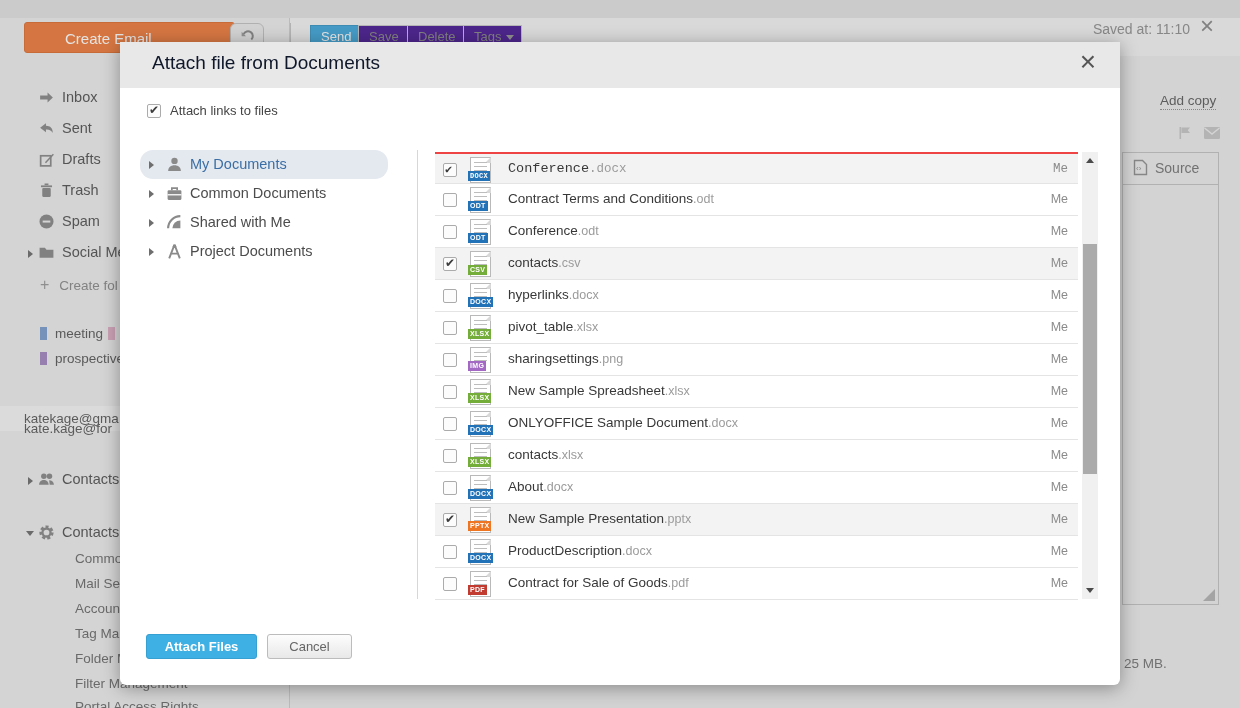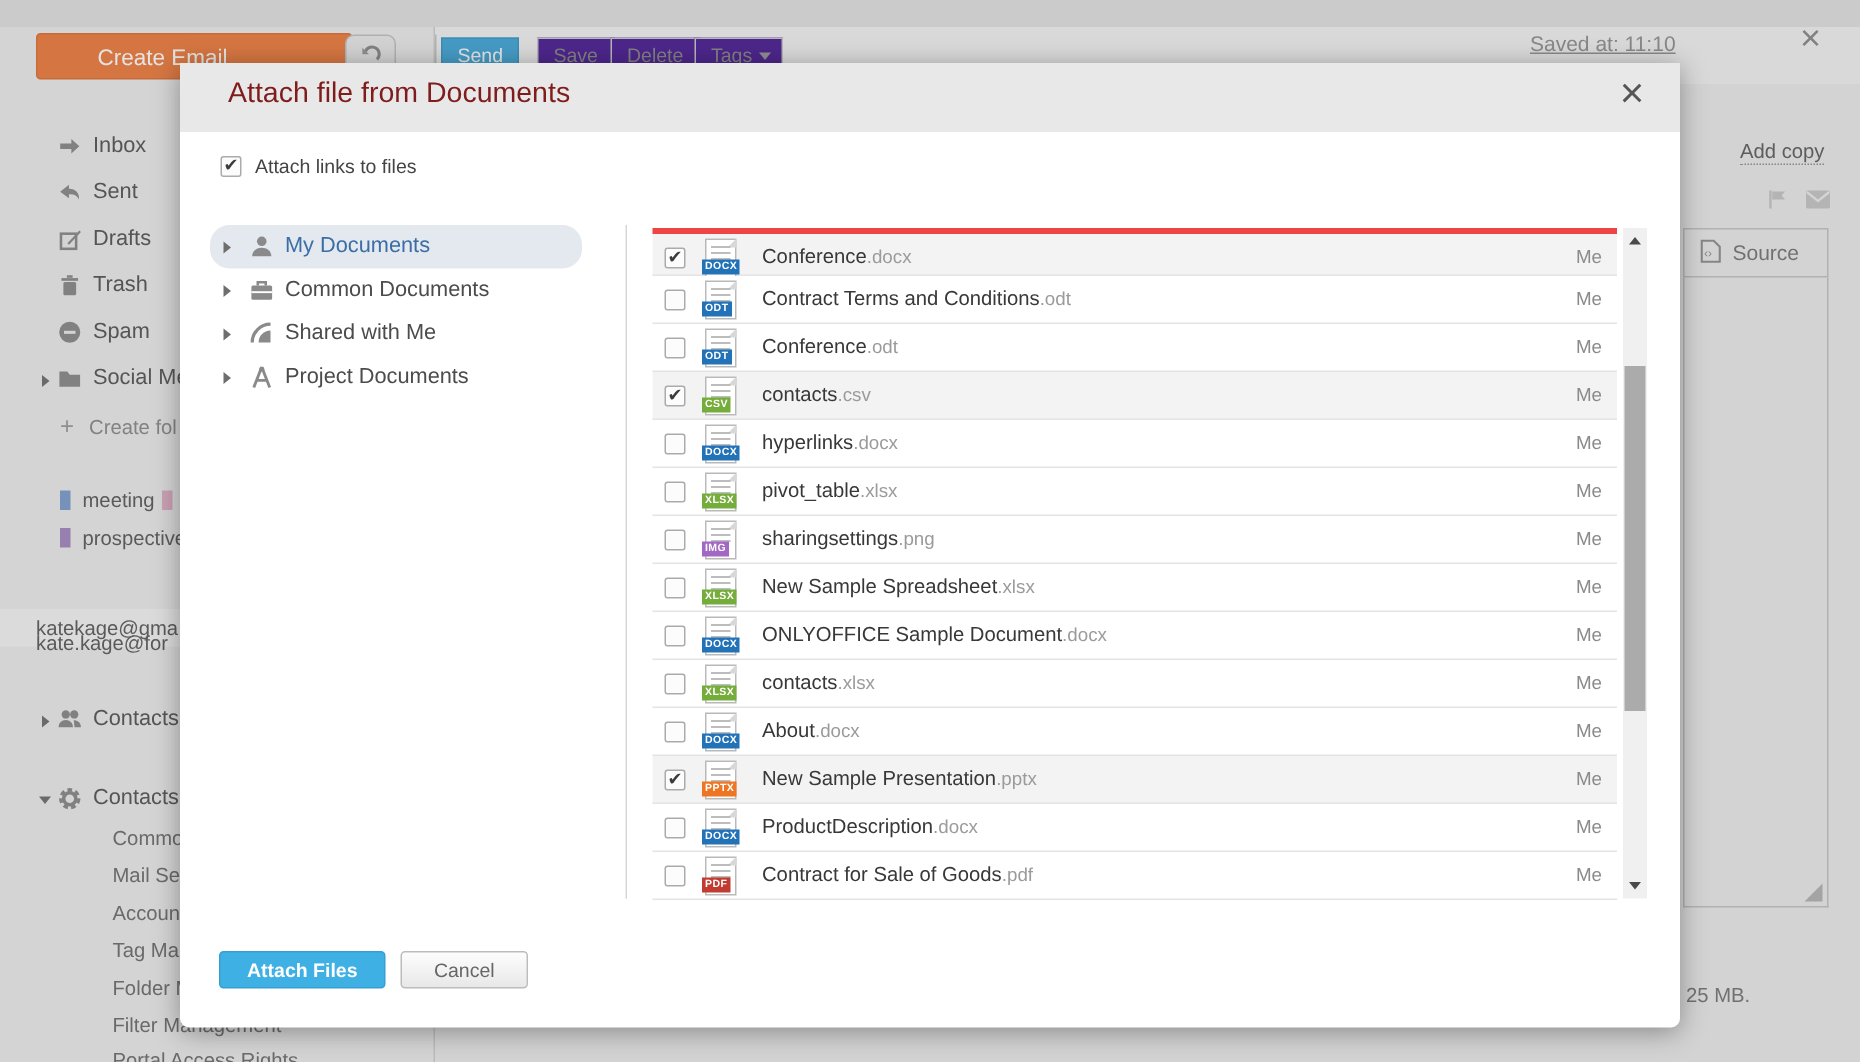--- a/index.html
+++ b/index.html
@@ -15,25 +15,25 @@
   .btn-create { position:absolute; left:24px; top:22px; width:211px; height:31px;
     background:#ee7d3f; border-radius:3px; color:#fff; font-size:15px;
     text-align:left; line-height:31px; padding-left:40px; border:1px solid #dd6f33; }
   .btn-undo { position:absolute; left:230px; top:23px; width:34px; height:27px;
     background:#eaeaea; border:1px solid #c2c2c2; border-radius:6px;
     display:flex; align-items:center; justify-content:center; }
   #toolbar-sep { position:absolute; left:290px; top:23px; width:1px; height:26px; background:#c5c5c5; }
   .tb-btn { position:absolute; top:25px; height:23px; font-size:13px; color:#888;
     background:#4c1d95; border:1px solid #c9c9c9; text-align:center; line-height:21px; padding:0 10px; }
   .tb-btn.primary { background:#42a9dc; border-color:#3a97c5; color:#fff; }
-  #btn-send { left:294px; } #btn-save { left:358px; } #btn-delete { left:407px; } #btn-tags { left:463px; padding-right:20px; }
+  #btn-send { left:310px; } #btn-save { left:358px; } #btn-delete { left:407px; } #btn-tags { left:463px; padding-right:20px; }
   .caret-down { position:absolute; right:7px; top:9px; width:0; height:0;
     border-left:4px solid transparent; border-right:4px solid transparent; border-top:5px solid #999; }
 
-  #saved-at { position:absolute; left:1020px; top:21px; width:170px; font-size:14px; color:#919191;text-decoration:underline; }
+  #saved-at { position:absolute; left:1020px; top:21px; width:170px; text-align:right; font-size:14px; color:#919191; }
   #compose-close { position:absolute; left:1200px; top:14px; font-size:24px; color:#8a8a8a; line-height:1; }
 
   .side-item { position:absolute; left:0; width:290px; height:26px; color:#555; font-size:14.5px; }
   .side-item .lbl { position:absolute; left:62px; top:3px; white-space:nowrap; }
   .side-icon { position:absolute; left:38px; top:3px; width:17px; height:17px; }
   .tri-right { width:0; height:0; border-top:4px solid transparent; border-bottom:4px solid transparent; border-left:5px solid #6e6e6e; position:absolute; left:28px; top:9px; }
   .tri-down  { width:0; height:0; border-left:4px solid transparent; border-right:4px solid transparent; border-top:5px solid #6e6e6e; position:absolute; left:26px; top:10px; }
   #create-folder { position:absolute; left:40px; top:276px; font-size:13.5px; color:#8b8b8b; white-space:nowrap; }
   #create-folder .plus { margin-right:10px; font-size:16px; color:#9a9a9a; }
 
@@ -59,41 +59,41 @@
     border-left:12px solid transparent; border-bottom:12px solid #b3b3b3; }
   #size-limit { position:absolute; left:1124px; top:656px; font-size:13.5px; color:#777; }
 
   
   #overlay { position:absolute; inset:0; background:rgba(90,90,90,0.16); z-index:5; }
 
   
   #modal { position:absolute; left:120px; top:42px; width:1000px; height:643px; background:#fff;
     z-index:10; box-shadow:0 3px 18px rgba(0,0,0,0.35); border-radius:0 0 6px 6px; }
   #modal-header { position:absolute; left:0; top:0; width:1000px; height:46px; background:#e8e8e8; }
-  #modal-title { position:absolute; left:32px; top:10px; font-size:19px; color:#7f1d1d; }
+  #modal-title { position:absolute; left:32px; top:10px; font-size:19px; color:#0f172a; }
   #modal-close { position:absolute; right:20px; top:6px; font-size:28px; color:#555; line-height:1; width:24px; text-align:center; }
 
   #attach-links { position:absolute; left:27px; top:61px; font-size:13px; color:#444; }
   .cbx { display:inline-block; width:14px; height:14px; border:1px solid #ababab; border-radius:2px;
     background:#fcfcfc; position:relative; vertical-align:-3px; }
   .cbx.on::after { content:"\2714"; position:absolute; left:1px; top:-2px; font-size:12px; color:#3b3b3b; }
   #attach-links .cbx { margin-right:9px; }
 
   .tree { position:absolute; left:20px; top:108px; width:248px; }
   .tree-item { position:relative; height:29px; font-size:14.5px; color:#4c4c4c; line-height:29px;border-radius:13px; }
   .tree-item.selected { background:#e4e9f0; color:#3b6ea5; }
   .tree-item .tri-right { left:9px; top:11px; }
   .tree-item svg { position:absolute; left:26px; top:6px; }
   .tree-item .lbl { position:absolute; left:50px; white-space:nowrap; }
 
   #tree-divider { position:absolute; left:297px; top:108px; width:1px; height:449px; background:#d7d7d7; }
 
   #file-list { position:absolute; left:315px; top:110px; width:643px; }
   .file-row { position:relative; height:32px; border-bottom:1px solid #e4e4e4; background:#fff; }
-  .file-row:first-child { border-top:4px solid #ef4444; }
+  .file-row:first-child { border-top:2px solid #ef4444;font-family:Liberation Mono, monospace; }
   .file-row.checked { background:#f3f3f3; }
   .file-row .cbx { position:absolute; left:8px; top:9px; }
   .file-ic { position:absolute; left:35px; top:3px; width:21px; height:26px; background:#fff;
     border:1px solid #b9b9b9; }
   .file-ic .fold { position:absolute; right:-1px; top:-1px; width:0; height:0;
     border-left:6px solid transparent; border-bottom:6px solid #d8d8d8; }
   .file-ic .lines { position:absolute; left:3px; top:4px; width:13px; height:10px;
     background:repeating-linear-gradient(#bdbdbd 0 1.5px, transparent 1.5px 4px); }
   .badge { position:absolute; left:-3px; bottom:1px; height:10px; padding:0 2px; color:#fff;
     font-size:7px; font-weight:bold; line-height:10px; letter-spacing:.3px; }

